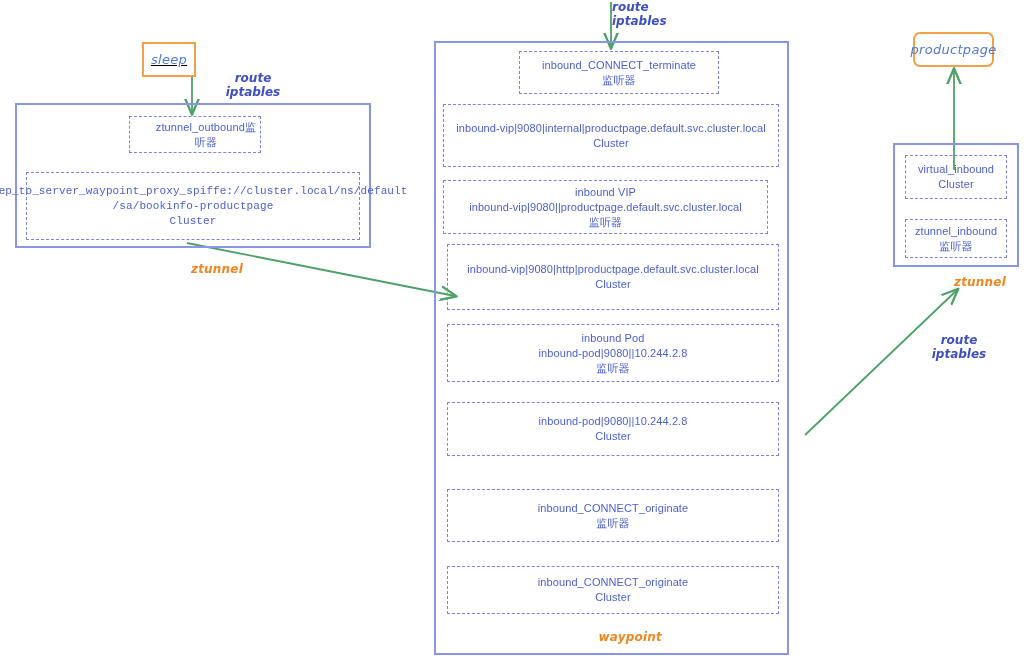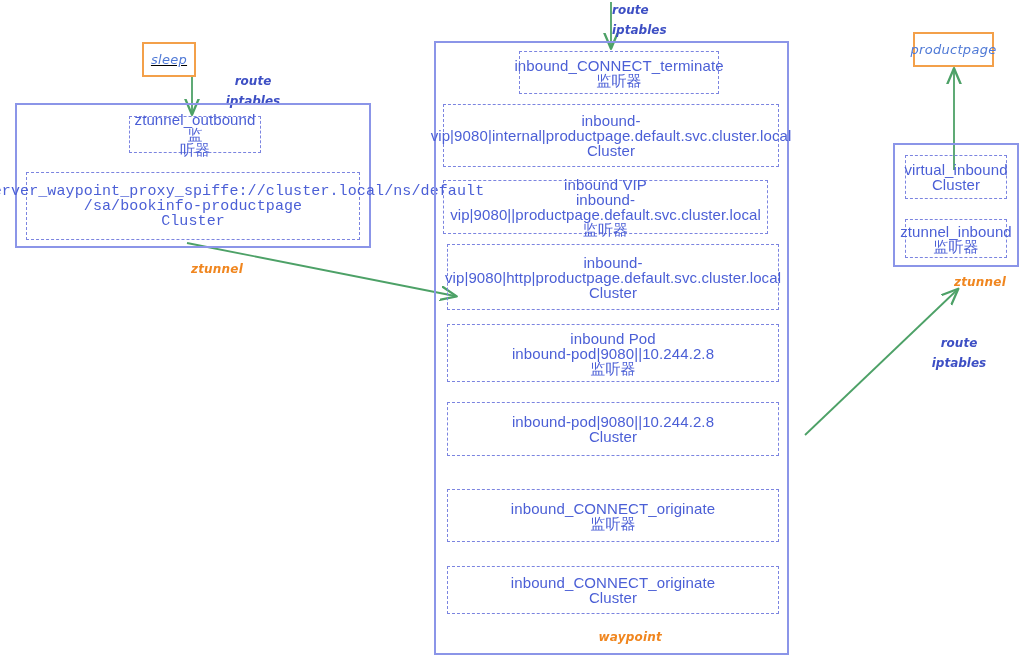--- a/index.html
+++ b/index.html
@@ -30,21 +30,21 @@
     border: 1.6px dashed #7b84e0;
     box-sizing: border-box;
     display: flex;
     align-items: center;
     justify-content: center;
     text-align: center;
     background: transparent;
   }
   .dashed-box .txt {
     color: #4b5fd6;
-    font-size: 15px;
+    font-size: 11px;
     line-height: 15px;
     letter-spacing: 0.1px;
     padding: 0 4px;
     white-space: pre-line;
   }
 
   
   .app-box {
     position: absolute;
     border: 2.5px solid #f3a04a;
@@ -75,21 +75,21 @@
   }
 
   
   .annot-blue {
     position: absolute;
     color: #3d4fc4;
     font-size: 12px;
     font-style: italic;
     font-weight: bold;
     font-family: "DejaVu Sans", sans-serif;
-    line-height: 20px;
+    line-height: 14px;
     text-align: center;
     white-space: pre-line;
   }
 
   
   #arrows {
     position: absolute;
     left: 0;
     top: 0;
     width: 1026px;
@@ -184,21 +184,21 @@
 监听器</span>
   </div>
 
   <div class="dashed-box" style="left:447px; top:566px; width:332px; height:48px;">
     <span class="txt">inbound_CONNECT_originate
 Cluster</span>
   </div>
 
   <div class="caption-orange" style="left:562px; top:630px; width:100px;">waypoint</div>
 
-  <div class="app-box" style="left:913px; top:32px; width:81px; height:35px;">
+  <div class="app-box" style="left:913px; top:32px; width:81px; height:35px;border-radius:7px;">
     <span class="txt">productpage</span>
   </div>
 
   <div class="solid-box" style="left:893px; top:143px; width:126px; height:124px;"></div>
 
   <div class="dashed-box" style="left:905px; top:155px; width:102px; height:44px;">
     <span class="txt">virtual_inbound
 Cluster</span>
   </div>
 

